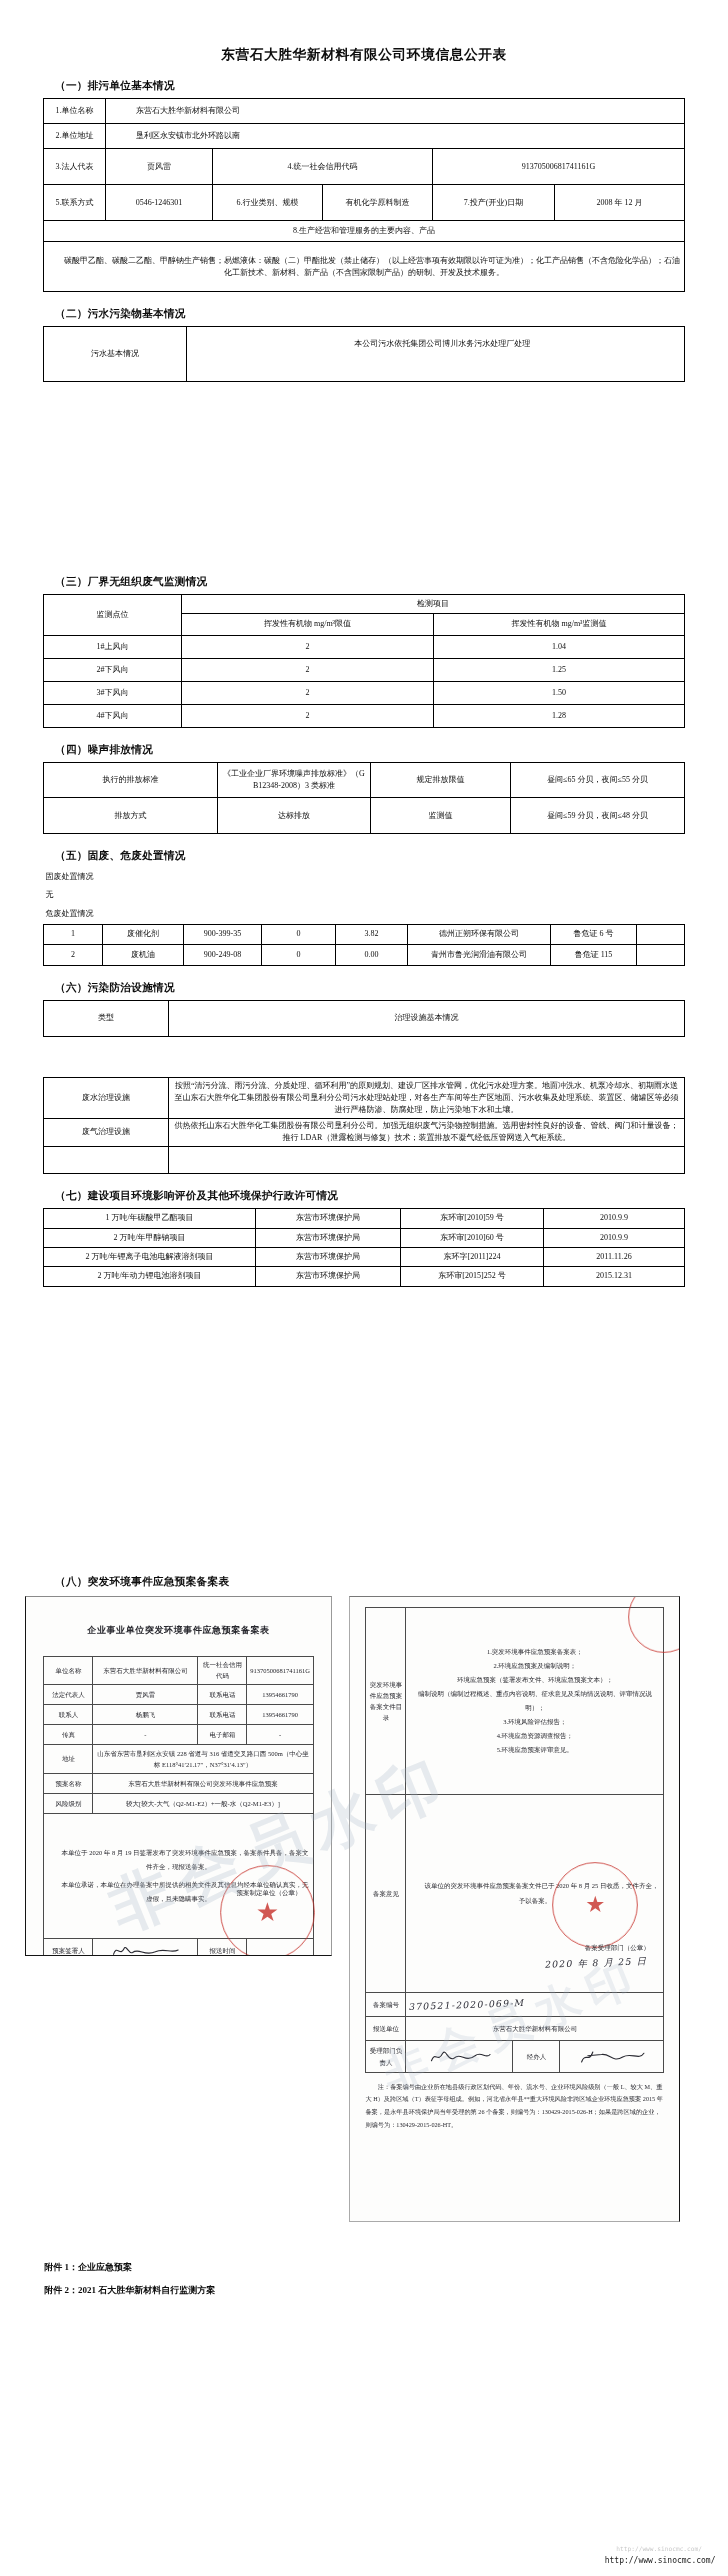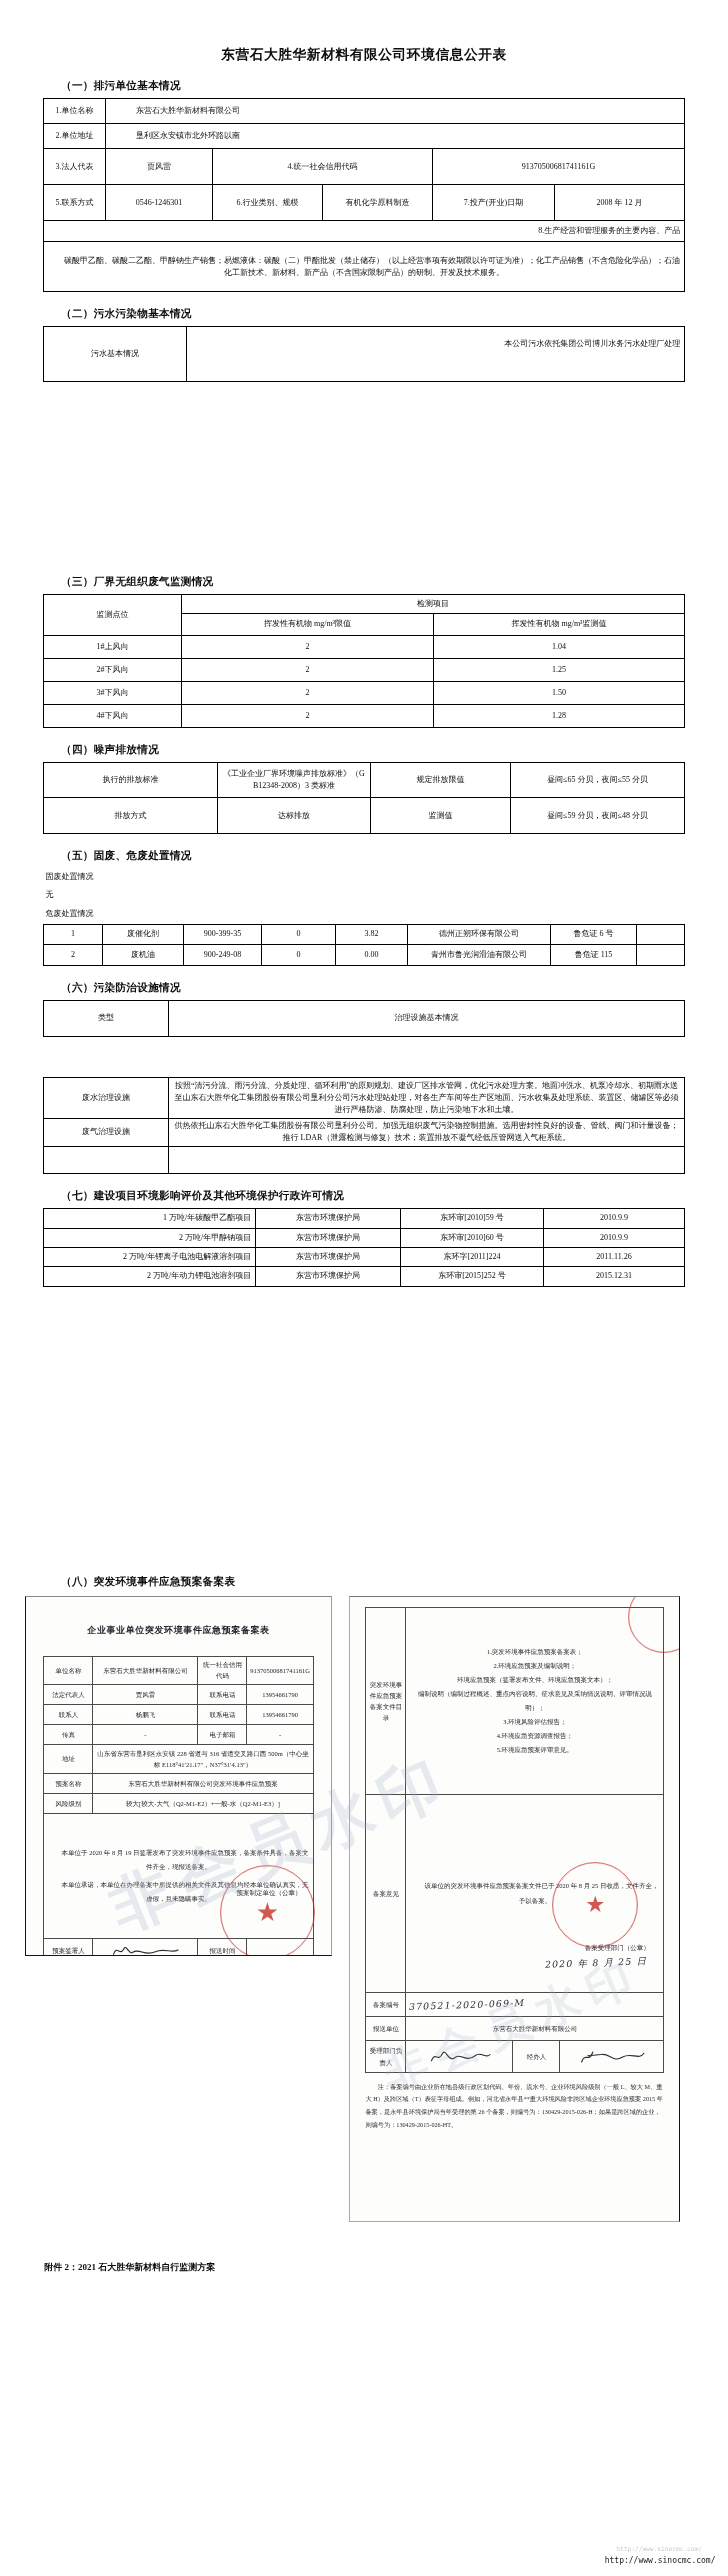--- a/index.html
+++ b/index.html
@@ -1,25 +1,25 @@
 <!DOCTYPE html>
 <html style="font-size:10px"><head>
 <meta charset="utf-8">
 <style>
   * { box-sizing: border-box; }
   html,body { margin:0; padding:0; background:#ffffff; }
   .page { position:relative; width:728px; height:2576px; background:#fff; overflow:hidden;
           font-family:"Liberation Serif","DejaVu Serif",serif; color:#0d0d0d;border-radius:29px; }
   .content { padding:0 43px; }
   .doc-title { padding-top:46px; text-align:center; font-size:13.7px; font-weight:bold; letter-spacing:0.6px; }
-  .sec-heading { font-size:10.6px; font-weight:bold; margin:15px 0 5px 18px; letter-spacing:0.3px; }
+  .sec-heading { font-size:10.6px; font-weight:bold; margin:15px 0 5px 12px; letter-spacing:0.3px; }
   table.grid { width:100%; border-collapse:collapse; table-layout:fixed; margin-top:5px; }
   .grid td { border:0.9px solid #000; font-size:8px; text-align:center; padding:1.9px 3.7px;
              vertical-align:middle; word-break:break-all; line-height:1.5; }
-  .grid td.left { text-align:right; }
+  .grid td.left { text-align:center; }
   .grid td.pad48 { padding-left:30px; text-align:left; }
   .h40{height:25px} .h46{height:36px} .h34{height:21px} .h30{height:18.7px} .h36{height:22.4px}
   .h37{height:23px} .h52{height:32px} .h56{height:35px} .h33{height:20.6px} .h26{height:16px}
   .h31{height:19.3px} .h88{height:55px} .h44{height:27px}
   .para { line-height:2.2; text-align:left; }
   .para p { margin:2.5px 0; text-indent:2em; }
   .spread { line-height:3.4; text-align:left; padding:3.7px 6.2px; }
   .plain-line { font-size:8px; margin:7.5px 0 0 2.5px; }
   .sp1 { height:178px; } .sp2 { height:273px; } .sp3 { height:35px; }
 
@@ -444,20 +444,21 @@
           </td>
         </tr>
       </tbody>
         </table>
       <div class="note">注：备案编号由企业所在地县级行政区划代码、年份、流水号、企业环境风险级别（一般 L、较大 M、重大 H）及跨区域（T）表征字母组成。例如，河北省永年县**重大环境风险非跨区域企业环境应急预案 2015 年备案，是永年县环境保护局当年受理的第 26 个备案，则编号为：130429-2015-026-H；如果是跨区域的企业，则编号为：130429-2015-026-HT。</div>
     </div>
   </div>
 
   <div class="content">
     <div class="attachments">
+      <div>附件 1：企业应急预案</div>
       <div>附件 2：2021 石大胜华新材料自行监测方案</div>
     </div>
   </div>
 
   <div class="url-ghost">http://www.sinocmc.com/</div>
   <div class="url-main">http://www.sinocmc.com/</div>
 </div>
 
 
 </body></html>

